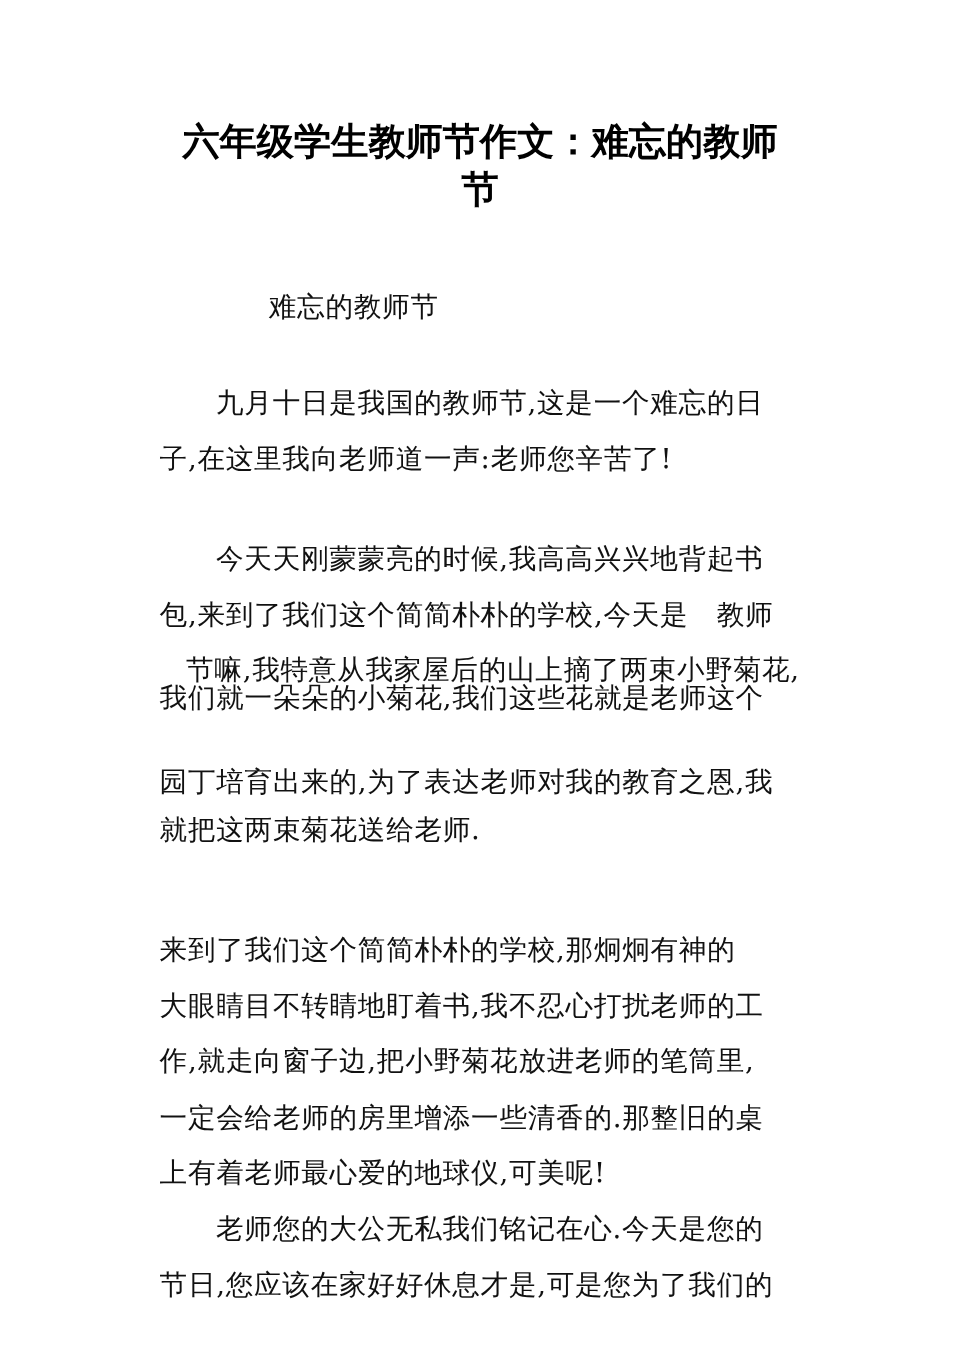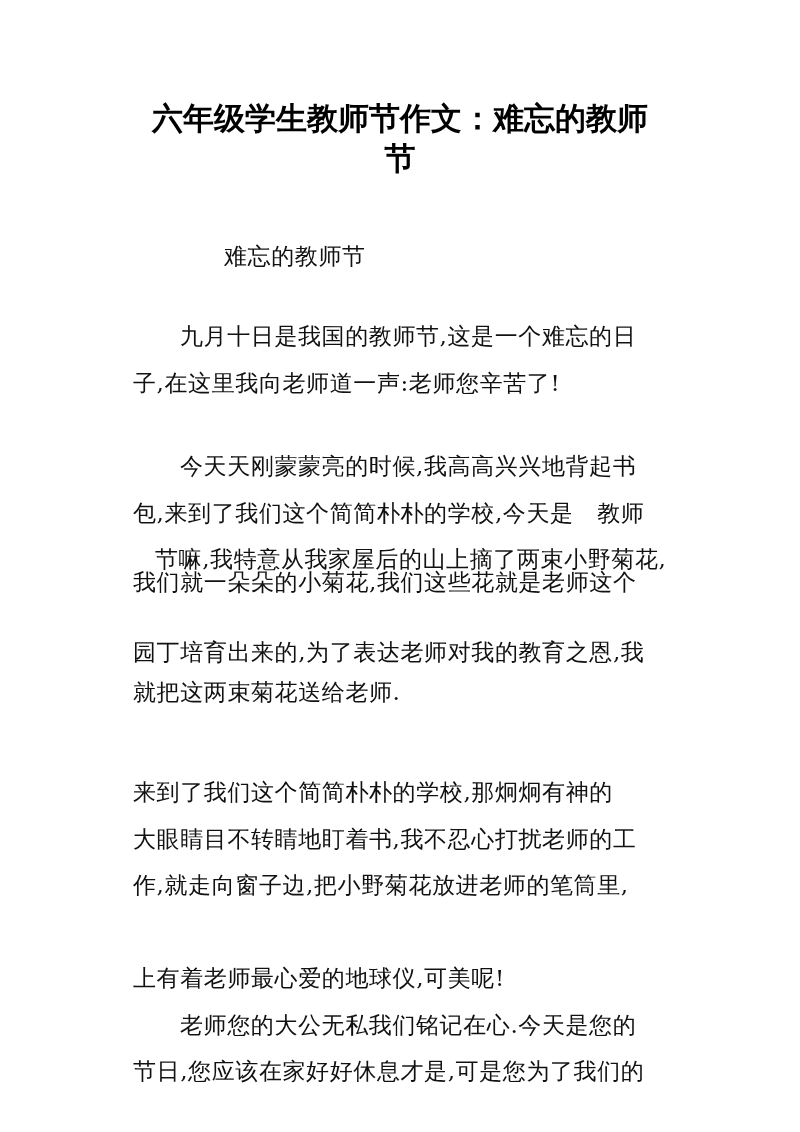--- a/index.html
+++ b/index.html
@@ -38,17 +38,18 @@
   <div class="line" style="left:133px; top:498px;">包,来到了我们这个简简朴朴的学校,今天是　教师</div>
   <div class="line" style="left:180px; top:451px;">今天天刚蒙蒙亮的时候,我高高兴兴地背起书</div>
   <div class="line" style="left:133px; top:544px;margin-left:22px;">节嘛,我特意从我家屋后的山上摘了两束小野菊花,</div>
   <div class="line" style="left:133px; top:567px;text-align:right;">我们就一朵朵的小菊花,我们这些花就是老师这个</div>
   <div class="line" style="left:133px; top:637px;">园丁培育出来的,为了表达老师对我的教育之恩,我</div>
   <div class="line" style="left:133px; top:677px;">就把这两束菊花送给老师.</div>
 
   <div class="line" style="left:133px; top:777px;">来到了我们这个简简朴朴的学校,那炯炯有神的</div>
   <div class="line" style="left:133px; top:824px;">大眼睛目不转睛地盯着书,我不忍心打扰老师的工</div>
   <div class="line" style="left:133px; top:870px;text-align:right;">作,就走向窗子边,把小野菊花放进老师的笔筒里,</div>
+  <div class="line" style="left:133px; top:917px;">一定会给老师的房里增添一些清香的.那整旧的桌</div>
   <div class="line" style="left:133px; top:963px;">上有着老师最心爱的地球仪,可美呢!</div>
 
   <div class="line" style="left:180px; top:1010px;">老师您的大公无私我们铭记在心.今天是您的</div>
   <div class="line" style="left:133px; top:1056px;">节日,您应该在家好好休息才是,可是您为了我们的</div>
 </div>
 
 </body></html>

